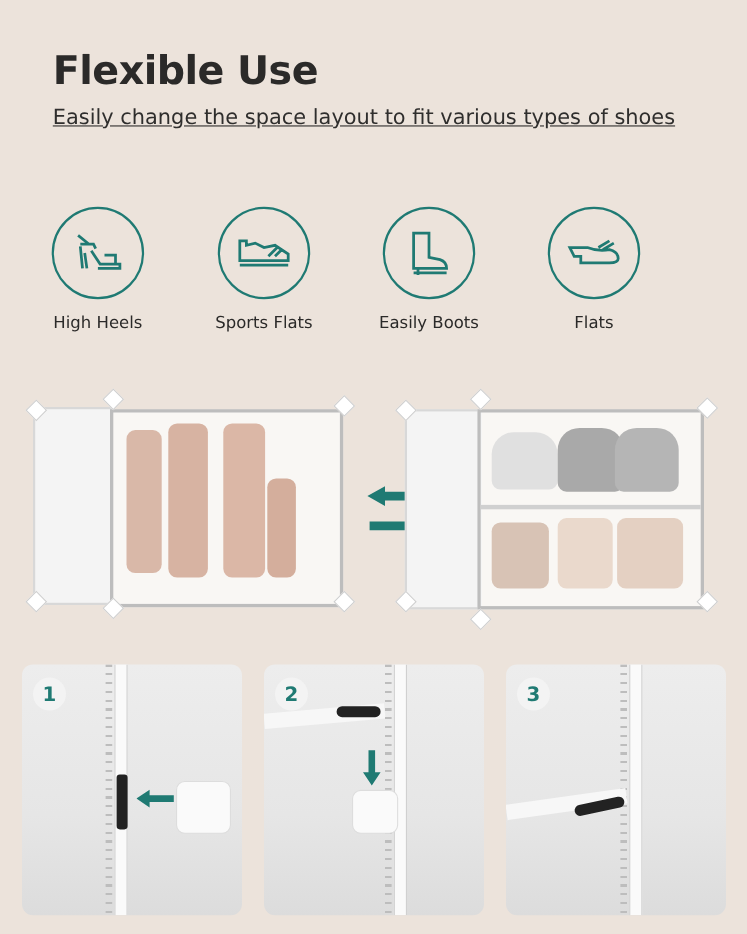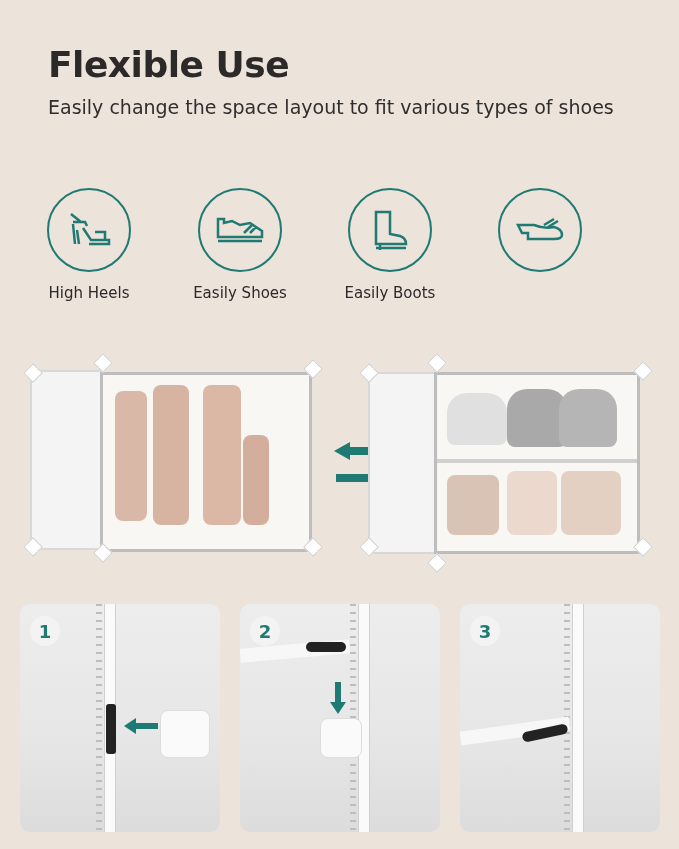--- a/index.html
+++ b/index.html
@@ -1,18 +1,18 @@
 <!DOCTYPE html>
 <html><head>
 <meta charset="utf-8">
 <style>
   * { box-sizing: border-box; margin: 0; padding: 0; }
   body { width: 679px; height: 849px; background: #ece3db; font-family: "DejaVu Sans", sans-serif; position: relative; overflow: hidden; color: #2b2a29; }
   .title { position: absolute; left: 48px; top: 44px; font-size: 36px; font-weight: bold; letter-spacing: -0.5px; color: #2b2a29; }
-  .subtitle { position: absolute; left: 48px; top: 96px; font-size: 19px; color: #2f2e2d; }
+  .subtitle { position: absolute; left: 48px; top: 96px; font-size: 19px; color: #2f2e2d; text-decoration: underline; }
   .icons { position: absolute; top: 188px; left: 0; width: 615px; height: 120px; }
   .icon-item { position: absolute; top: 0; width: 150px; text-align: center; }
   .circle { width: 84px; height: 84px; border: 2.5px solid #1f7a73; border-radius: 50%; margin: 0 auto; display: flex; align-items: center; justify-content: center; }
   .icon-label { margin-top: 12px; font-size: 15px; color: #2b2a29; }
   .cabinet { position: absolute; background: #f4f4f4; border: 2px solid #d8d8d8; }
   .door { position: absolute; background: rgba(255,255,255,0.7); border: 3px solid #bdbdbd; }
   .corner { position: absolute; width: 14px; height: 14px; background: #fff; border: 1px solid #cfcfcf; transform: rotate(45deg); }
   .shoe { position: absolute; border-radius: 8px; }
   .arrows { position: absolute; left: 330px; top: 440px; width: 60px; height: 50px; }
   .steps { position: absolute; top: 604px; left: 20px; width: 640px; height: 228px; }
@@ -35,36 +35,37 @@
         </svg>
     </div>
     <div class="icon-label">High Heels</div>
   </div>
   <div class="icon-item" style="left:165px">
     <div class="circle">
       <svg width="52" height="30" viewBox="0 0 52 30" fill="none" stroke="#1f7a73" stroke-width="2.5">
           <path d="M4 4 L4 22 L48 22 L48 16 L36 8 L26 10 L18 6 L10 8 L10 4 Z M4 26 L48 26 M30 18 L38 10 M36 18 L42 12"></path>
         </svg>
     </div>
-    <div class="icon-label">Easily Shoes</div>
+    <div class="icon-label">Sports Flats</div>
   </div>
   <div class="icon-item" style="left:315px">
     <div class="circle">
       <svg width="40" height="44" viewBox="0 0 40 44" fill="none" stroke="#1f7a73" stroke-width="2.5">
           <path d="M6 4 L20 4 L20 26 L30 28 Q36 30 36 36 L6 36 Z M6 40 L36 40 M10 36 L10 42"></path>
         </svg>
     </div>
     <div class="icon-label">Easily Boots</div>
   </div>
   <div class="icon-item" style="left:465px">
     <div class="circle">
       <svg width="52" height="30" viewBox="0 0 52 30" fill="none" stroke="#1f7a73" stroke-width="2.5">
           <path d="M4 10 L20 10 Q30 14 40 12 Q48 14 48 20 Q48 24 40 24 L14 24 L14 18 L8 18 Z M30 10 L40 4 M34 12 L44 6"></path>
         </svg>
     </div>
+    <div class="icon-label">Flats</div>
   </div>
 </div>
 
 <div>
   <div class="cabinet" style="left:30px; top:370px; width:72px; height:180px;"></div>
   <div class="door" style="left:100px; top:372px; width:212px; height:180px;">
     <div class="shoe" style="left:12px; top:16px; width:32px; height:130px; background:#d9b8a8;"></div>
     <div class="shoe" style="left:50px; top:10px; width:36px; height:140px; background:#d7b3a2;"></div>
     <div class="shoe" style="left:100px; top:10px; width:38px; height:140px; background:#dbb7a6;"></div>
     <div class="shoe" style="left:140px; top:60px; width:26px; height:90px; background:#d4ae9c;"></div>

